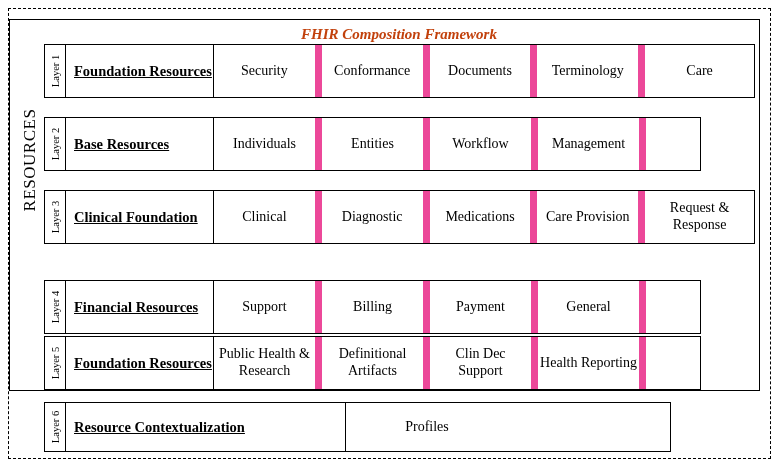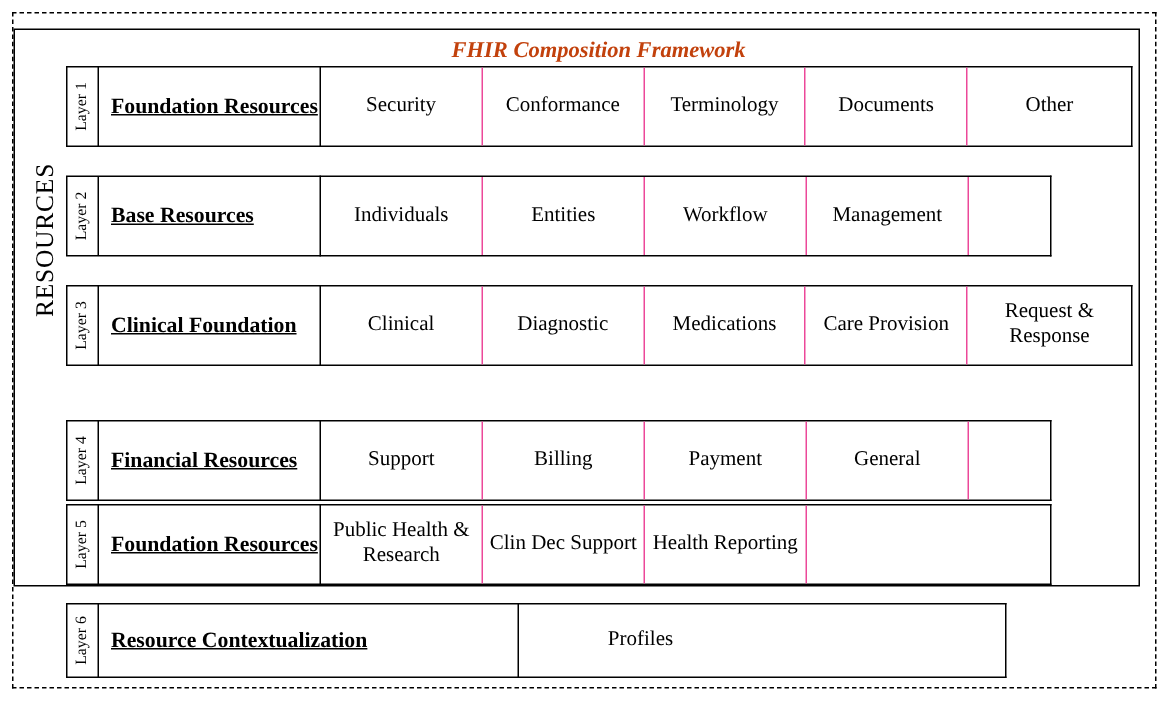--- a/index.html
+++ b/index.html
@@ -128,21 +128,21 @@
     top: 0;
     height: 100%;
     border: 1px solid #000;
     border-left: none;
     box-sizing: border-box;
     display: flex;
     background: #ffffff;
   }
   .item-cell {
     box-sizing: border-box;
-    border-right: 1px solid #ec4899;
+    border-right: 7px solid #ec4899;
     display: flex;
     align-items: center;
     justify-content: center;
     text-align: center;
     font-size: 14px;
     line-height: 1.2;
     color: #000;
     padding: 0 2px;
   }
   .item-cell:last-child {
@@ -168,23 +168,23 @@
   <div class="layer-row" style="left:44px; top:44px; width:711px; height:54px;">
     <div class="layer-tab">
       <div class="layer-tab-text">Layer 1</div>
     </div>
     <div class="layer-name">
       <span>Foundation Resources</span>
     </div>
     <div class="items-strip" style="width:541px;">
       <div class="item-cell" style="width:108px;">Security</div>
       <div class="item-cell" style="width:108px;">Conformance</div>
+      <div class="item-cell" style="width:108px;">Documents</div>
       <div class="item-cell" style="width:108px;">Terminology</div>
-      <div class="item-cell" style="width:108px;">Documents</div>
-      <div class="item-cell" style="width:109px;">Other</div>
+      <div class="item-cell" style="width:109px;">Care</div>
     </div>
   </div>
 
   <div class="layer-row" style="left:44px; top:117px; width:711px; height:54px;">
     <div class="layer-tab">
       <div class="layer-tab-text">Layer 2</div>
     </div>
     <div class="layer-name">
       <span>Base Resources</span>
     </div>
@@ -231,20 +231,21 @@
 
   <div class="layer-row" style="left:44px; top:336px; width:711px; height:54px;">
     <div class="layer-tab">
       <div class="layer-tab-text">Layer 5</div>
     </div>
     <div class="layer-name">
       <span>Foundation Resources</span>
     </div>
     <div class="items-strip" style="width:487px;">
       <div class="item-cell" style="width:108px;">Public Health &amp; Research</div>
+      <div class="item-cell" style="width:108px;">Definitional Artifacts</div>
       <div class="item-cell" style="width:108px;">Clin Dec Support</div>
       <div class="item-cell" style="width:108px;">Health Reporting</div>
       <div class="item-cell empty" style="width:53px;"></div>
     </div>
   </div>
 
   <div class="layer-row" style="left:44px; top:402px; width:711px; height:50px;">
     <div class="layer-tab">
       <div class="layer-tab-text">Layer 6</div>
     </div>

